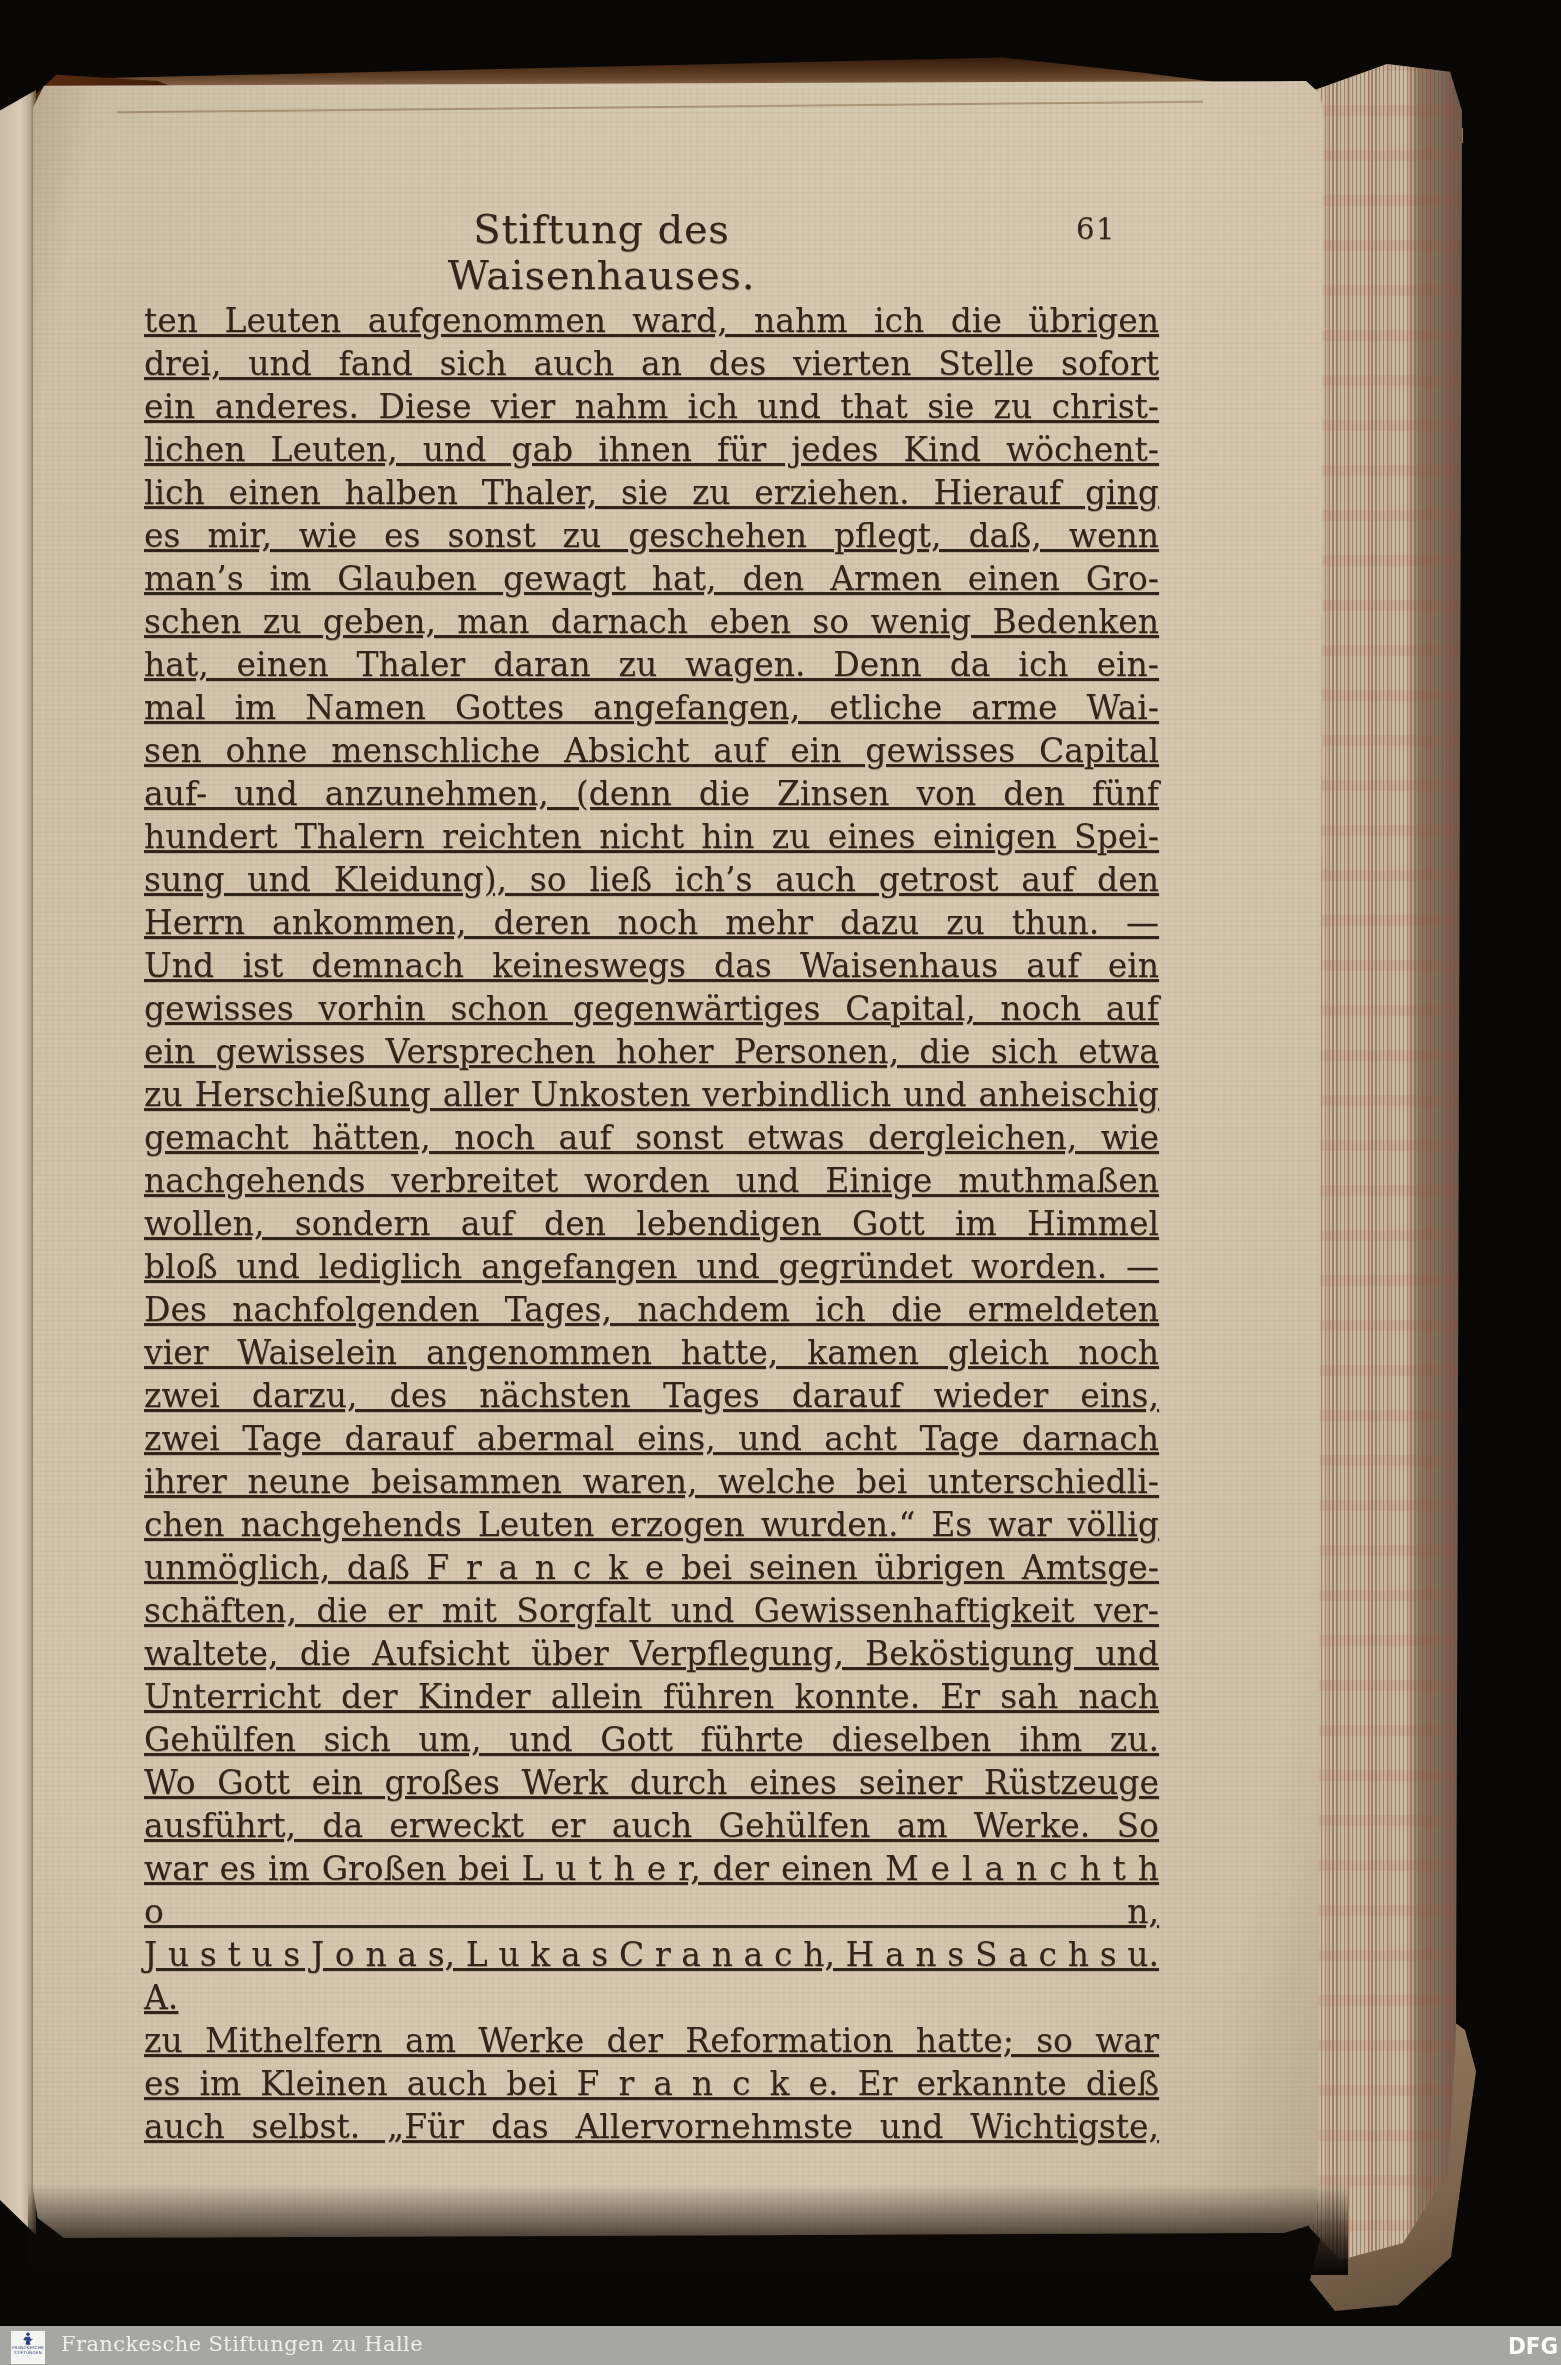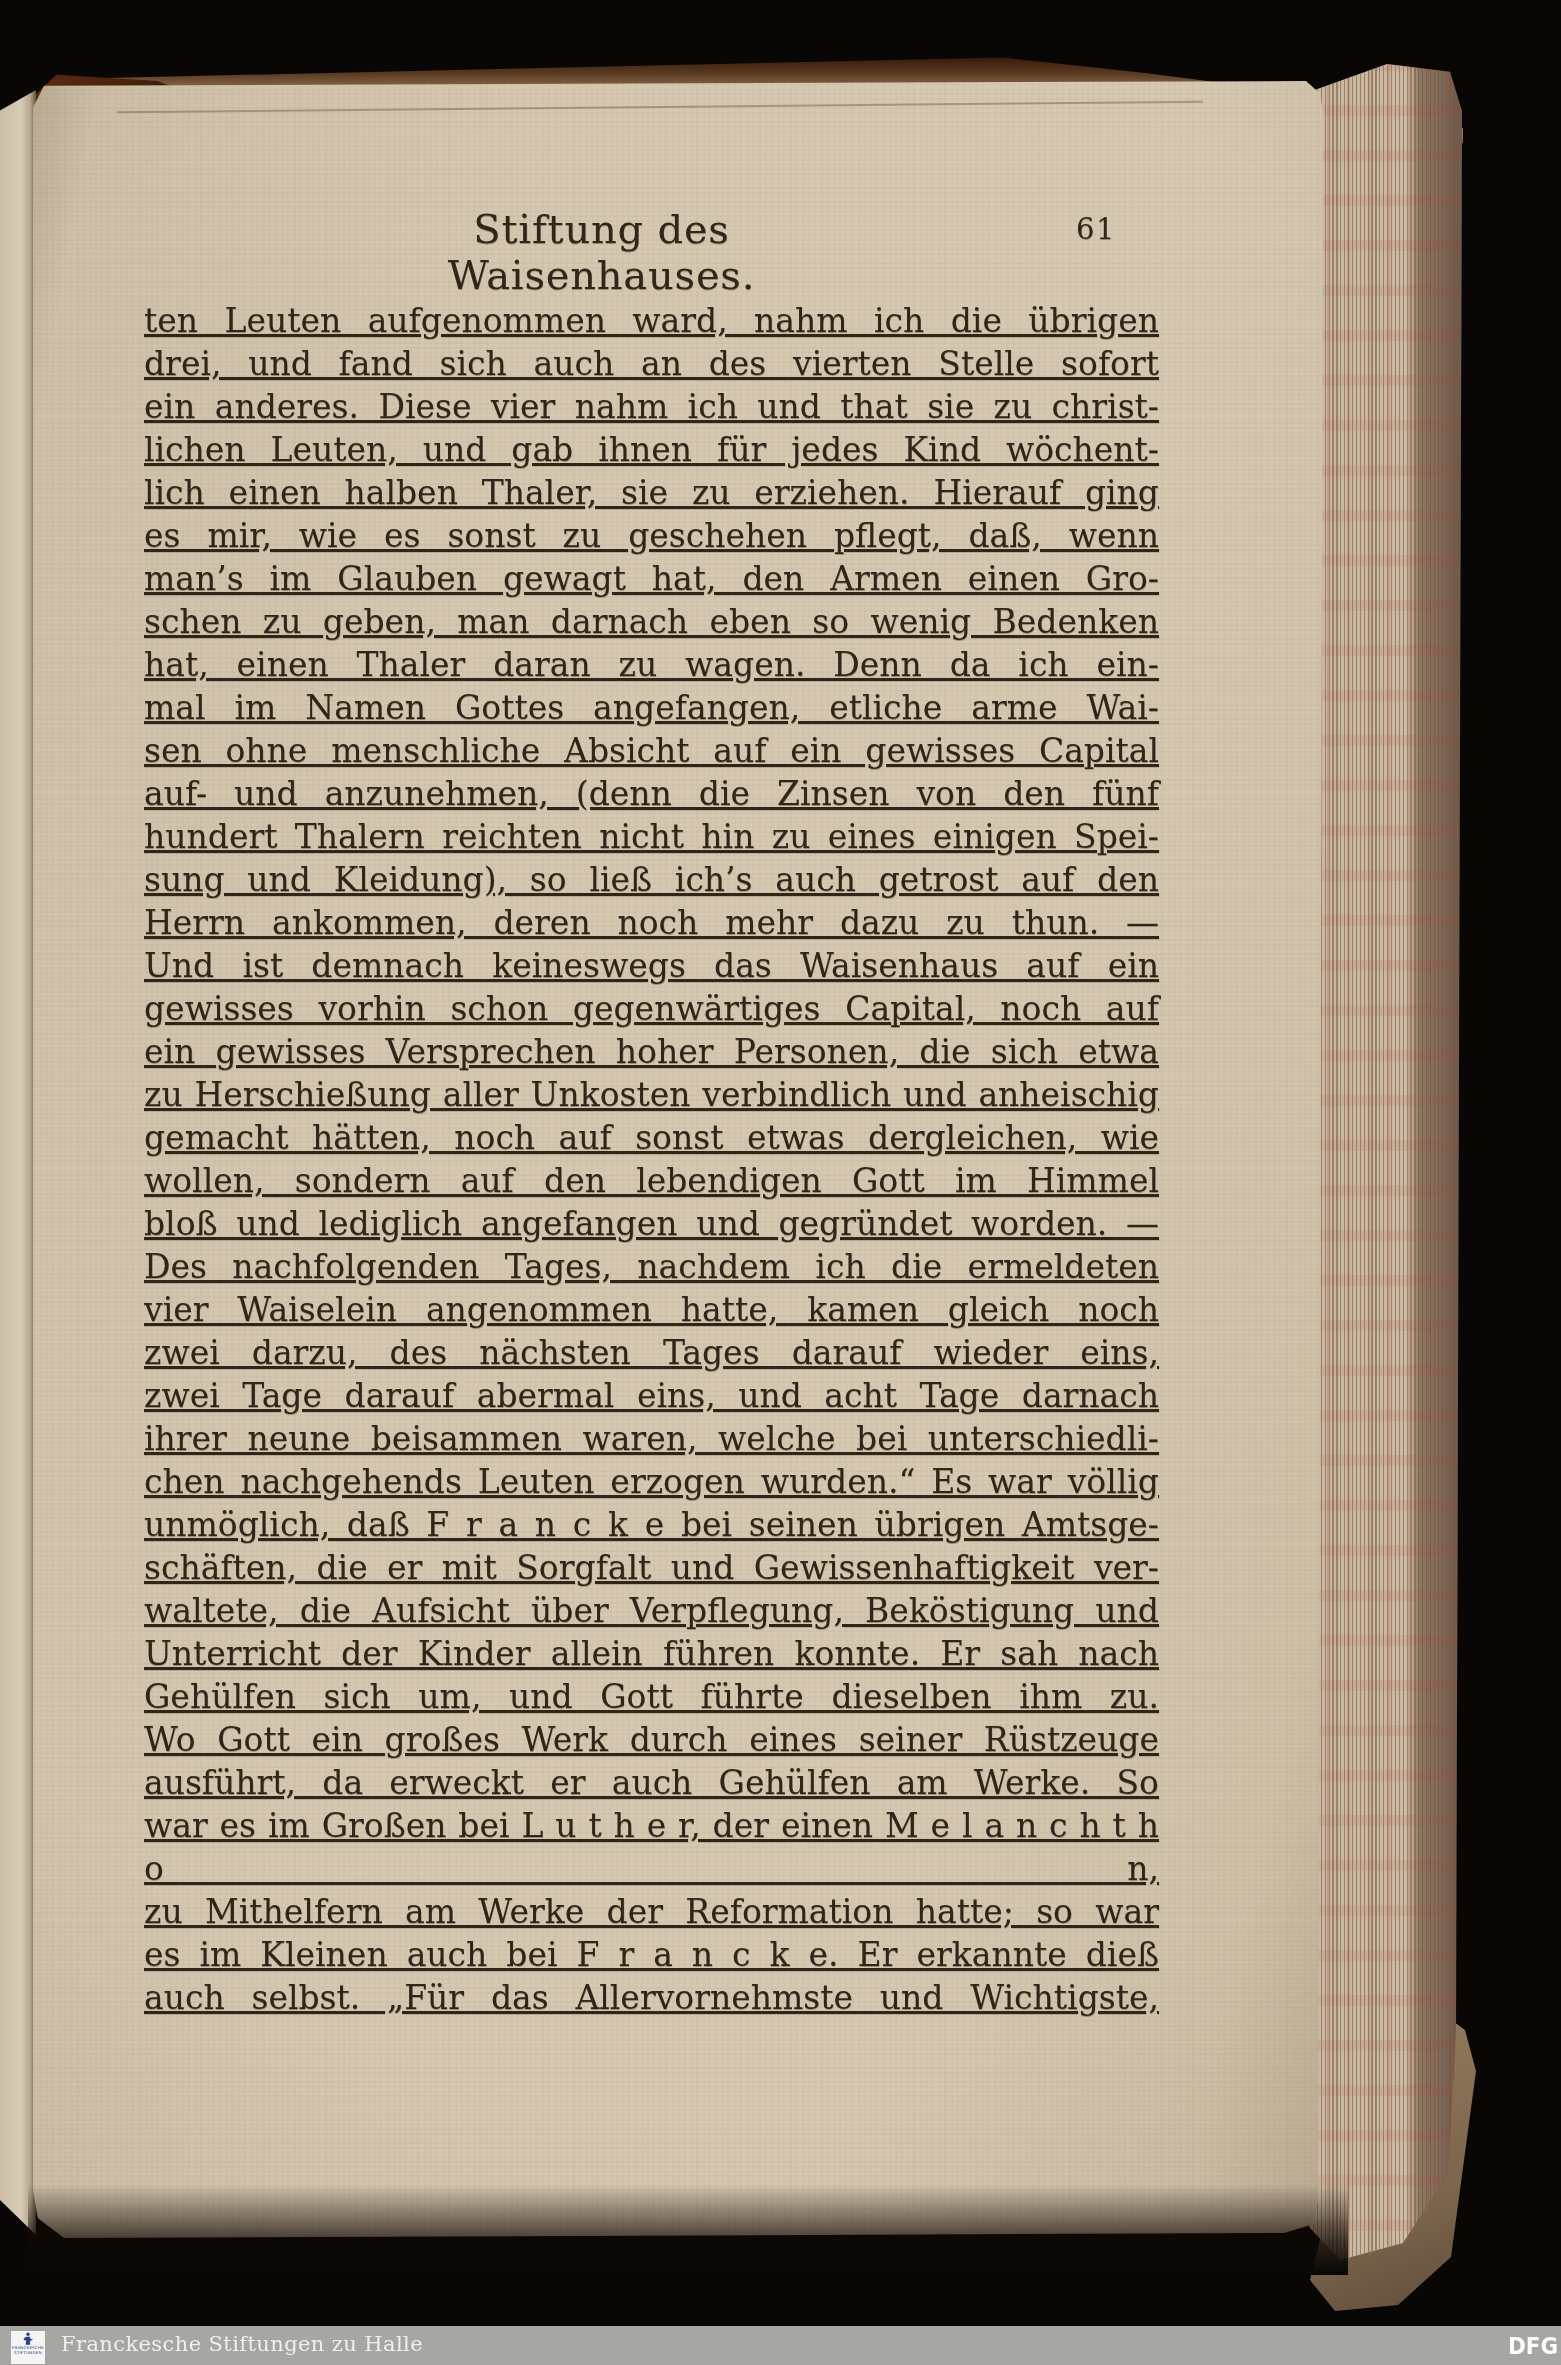--- a/index.html
+++ b/index.html
@@ -139,36 +139,38 @@
       <div class="tline">sen ohne menschliche Absicht auf ein gewisses Capital</div>
       <div class="tline">auf- und anzunehmen, (denn die Zinsen von den fünf</div>
       <div class="tline">hundert Thalern reichten nicht hin zu eines einigen Spei-</div>
       <div class="tline">sung und Kleidung), so ließ ich’s auch getrost auf den</div>
       <div class="tline">Herrn ankommen, deren noch mehr dazu zu thun. —</div>
       <div class="tline">Und ist demnach keineswegs das Waisenhaus auf ein</div>
       <div class="tline">gewisses vorhin schon gegenwärtiges Capital, noch auf</div>
       <div class="tline">ein gewisses Versprechen hoher Personen, die sich etwa</div>
       <div class="tline">zu Herschießung aller Unkosten verbindlich und anheischig</div>
       <div class="tline">gemacht hätten, noch auf sonst etwas dergleichen, wie</div>
+      <div class="tline">nachgehends verbreitet worden und Einige muthmaßen</div>
       <div class="tline">wollen, sondern auf den lebendigen Gott im Himmel</div>
       <div class="tline">bloß und lediglich angefangen und gegründet worden. —</div>
       <div class="tline">Des nachfolgenden Tages, nachdem ich die ermeldeten</div>
       <div class="tline">vier Waiselein angenommen hatte, kamen gleich noch</div>
       <div class="tline">zwei darzu, des nächsten Tages darauf wieder eins,</div>
       <div class="tline">zwei Tage darauf abermal eins, und acht Tage darnach</div>
       <div class="tline">ihrer neune beisammen waren, welche bei unterschiedli-</div>
       <div class="tline">chen nachgehends Leuten erzogen wurden.“ Es war völlig</div>
       <div class="tline">unmöglich, daß F r a n c k e bei seinen übrigen Amtsge-</div>
       <div class="tline">schäften, die er mit Sorgfalt und Gewissenhaftigkeit ver-</div>
       <div class="tline">waltete, die Aufsicht über Verpflegung, Beköstigung und</div>
       <div class="tline">Unterricht der Kinder allein führen konnte. Er sah nach</div>
       <div class="tline">Gehülfen sich um, und Gott führte dieselben ihm zu.</div>
       <div class="tline">Wo Gott ein großes Werk durch eines seiner Rüstzeuge</div>
       <div class="tline">ausführt, da erweckt er auch Gehülfen am Werke. So</div>
       <div class="tline">war es im Großen bei L u t h e r, der einen M e l a n c h t h o n,</div>
+      <div class="tline">J u s t u s J o n a s, L u k a s C r a n a c h, H a n s S a c h s u. A.</div>
       <div class="tline">zu Mithelfern am Werke der Reformation hatte; so war</div>
       <div class="tline">es im Kleinen auch bei F r a n c k e. Er erkannte dieß</div>
       <div class="tline">auch selbst. „Für das Allervornehmste und Wichtigste,</div>
     </div>
 
   <div class="bottom-shadow"></div>
 
   <div class="footer-bar">
     <div class="logo-box">
       <svg class="logo-figure" width="14" height="14" viewBox="0 0 24 24">

